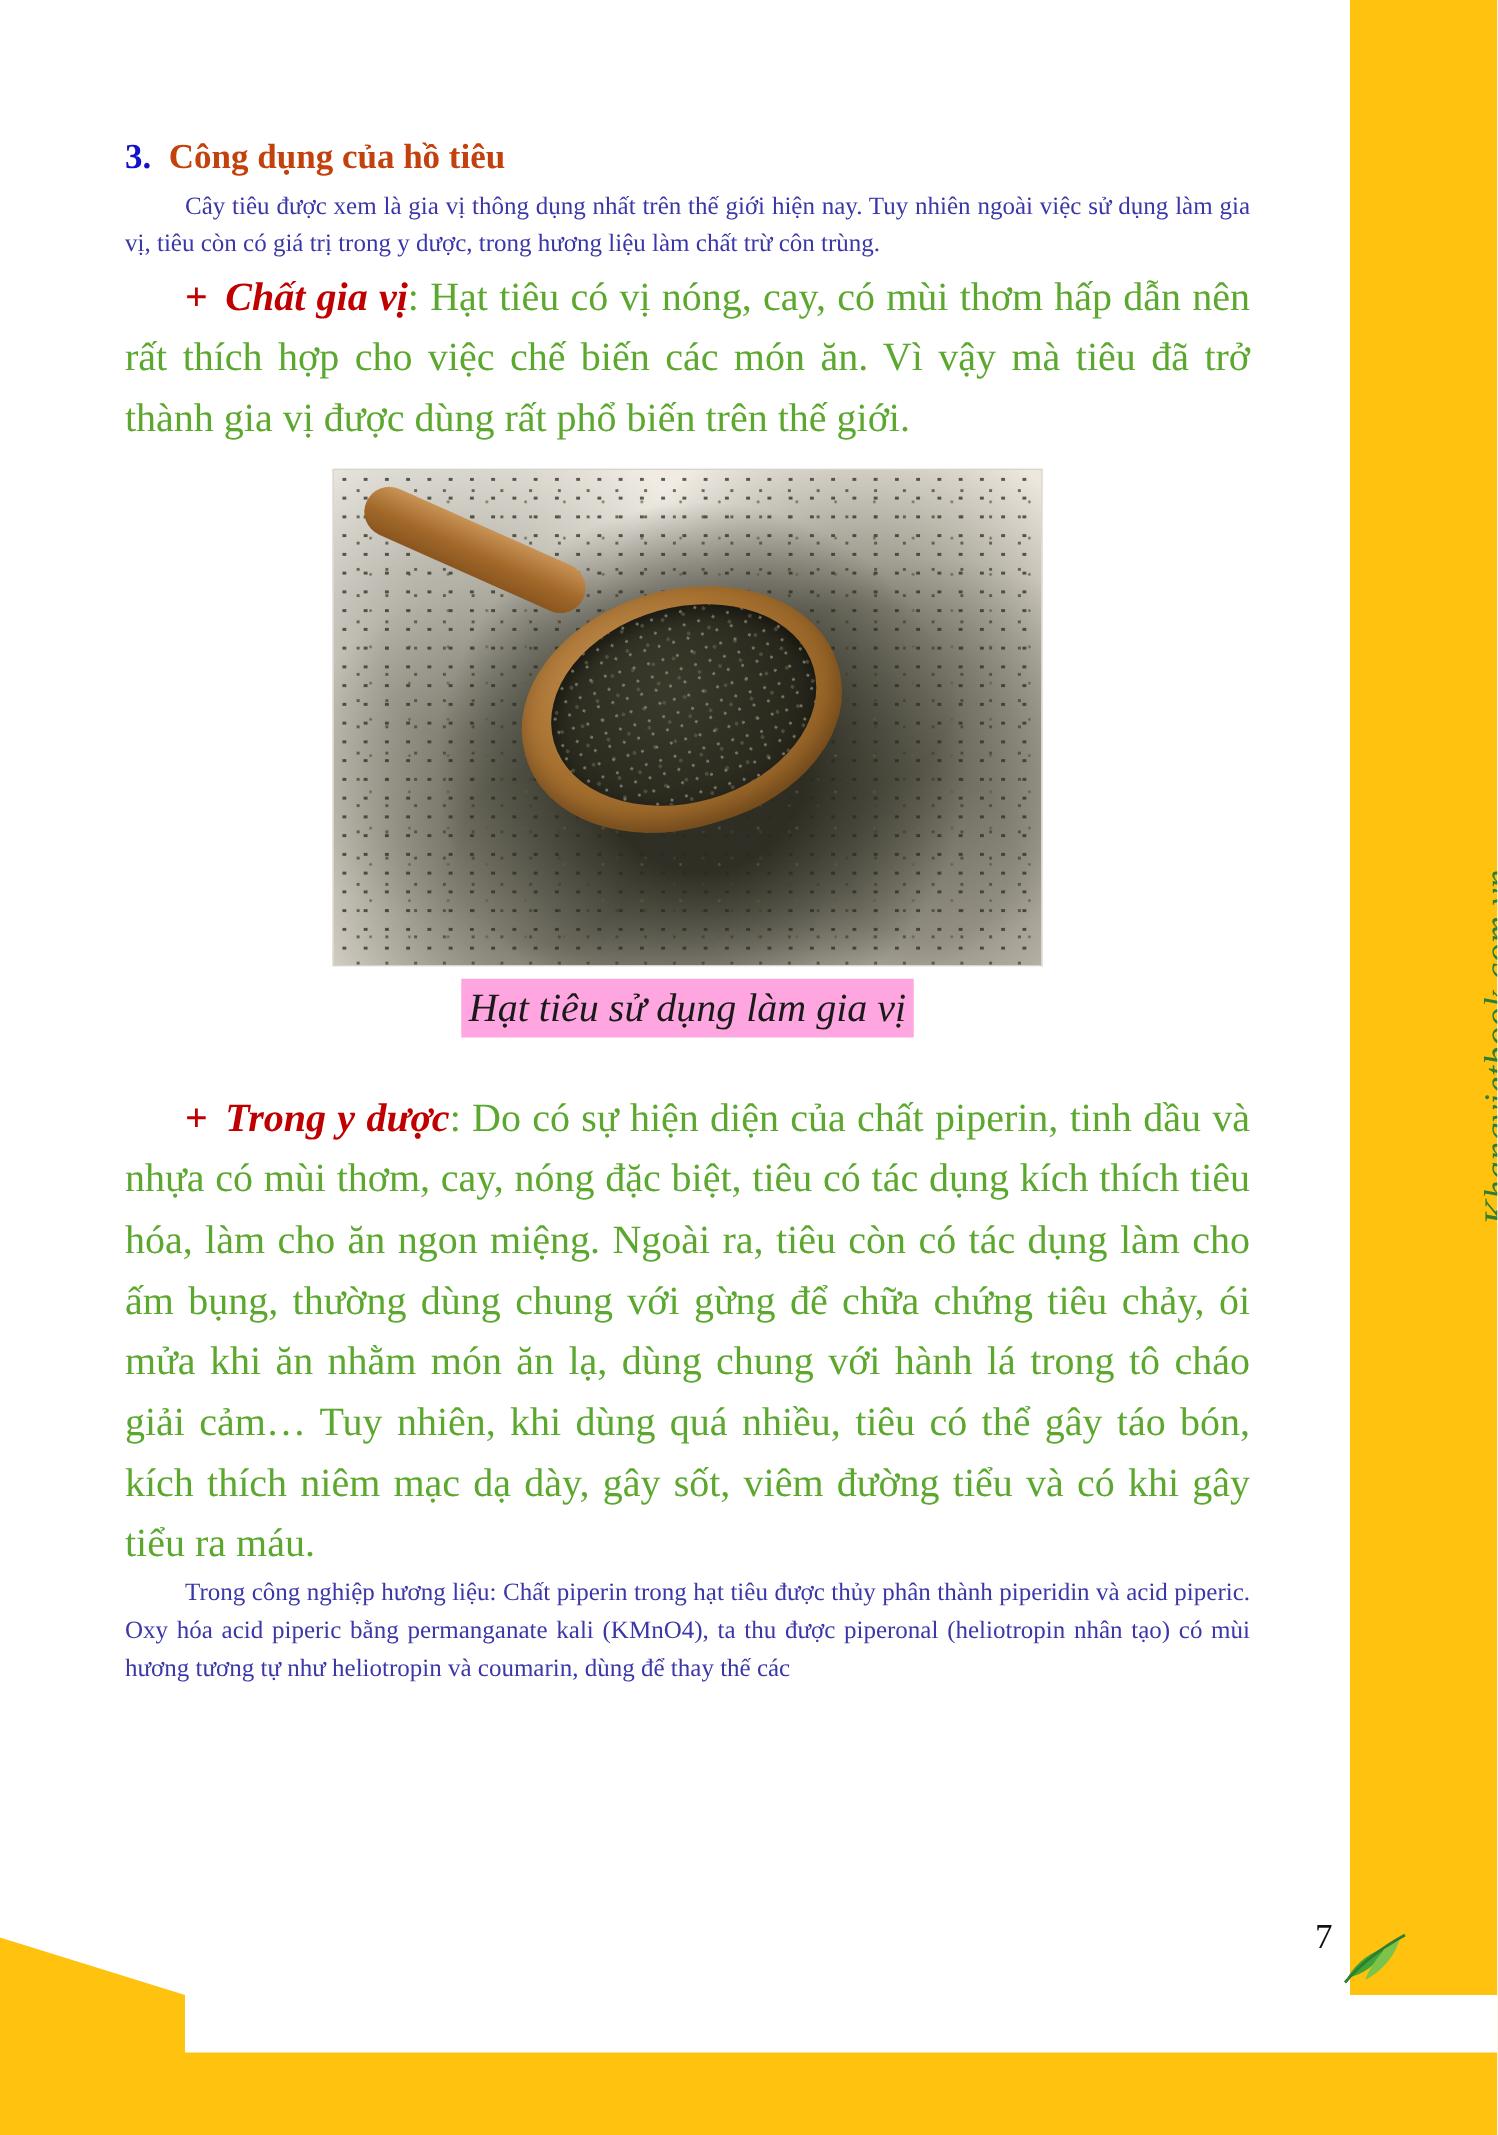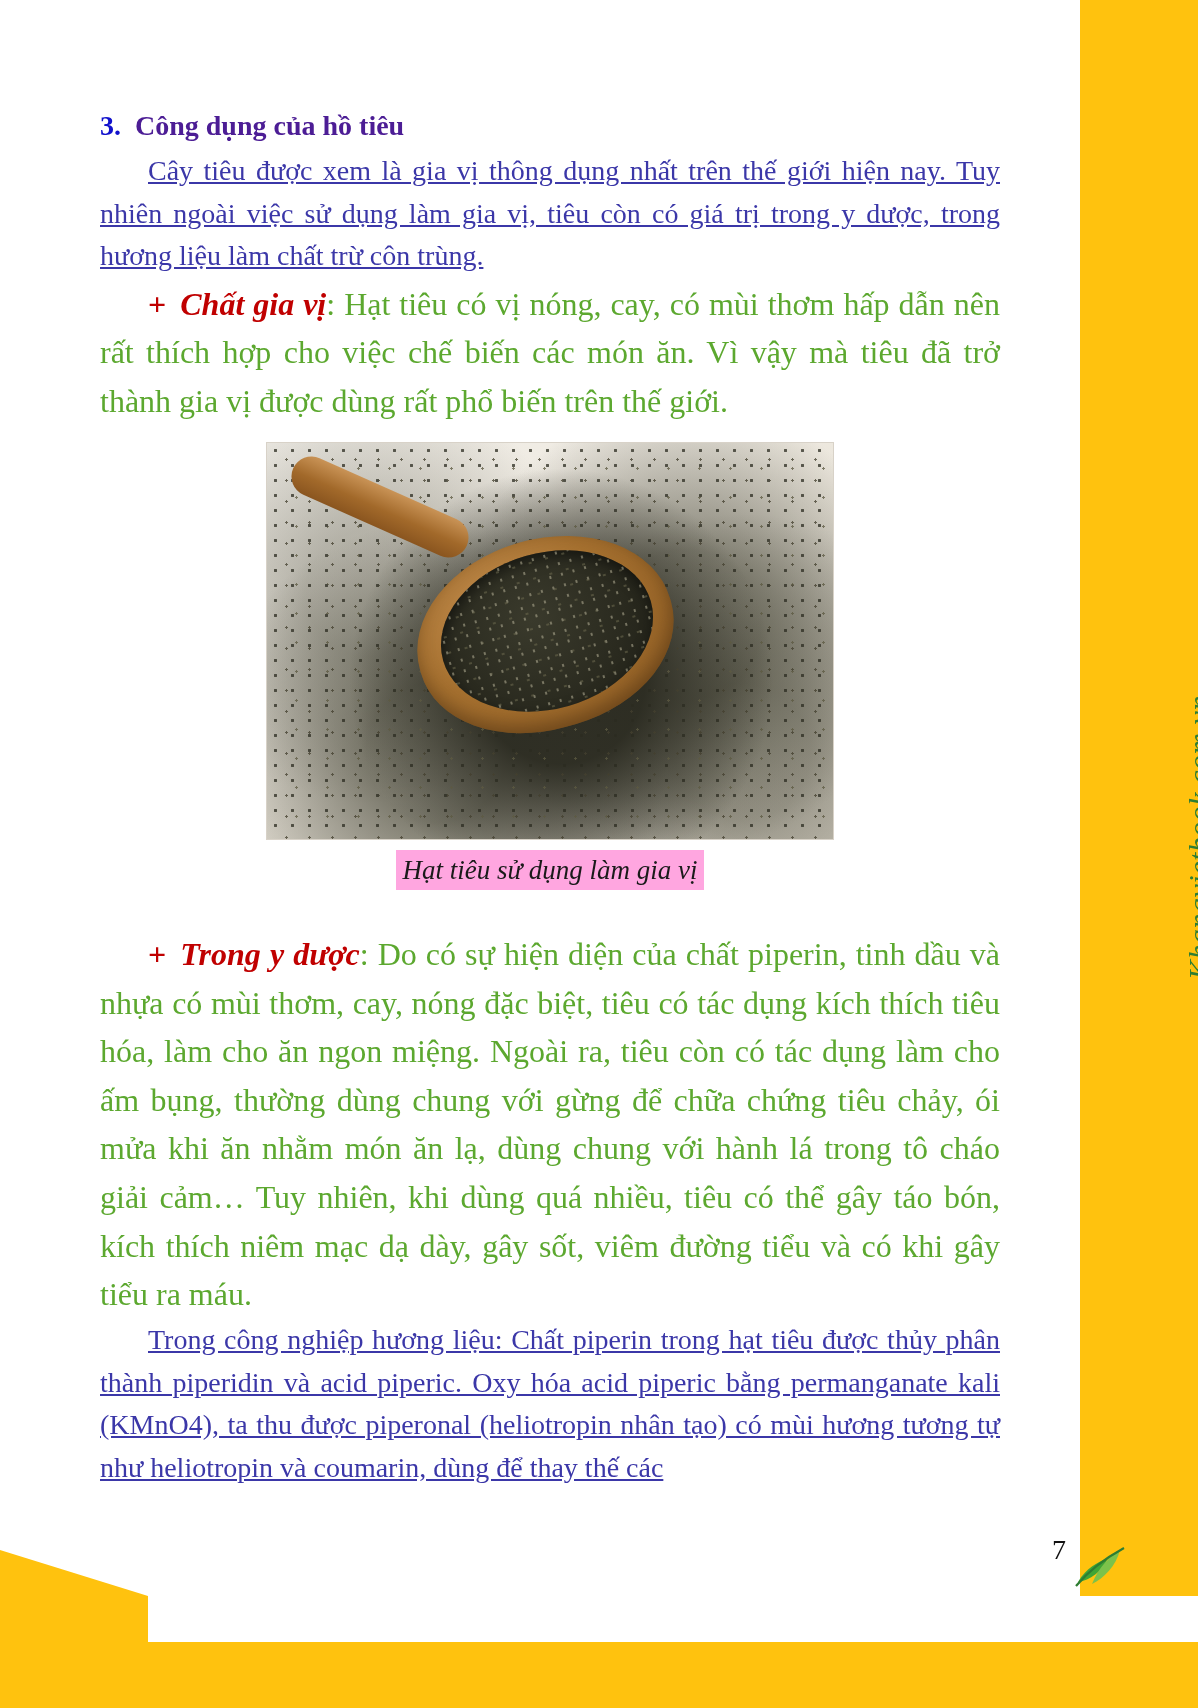--- a/index.html
+++ b/index.html
@@ -87,30 +87,29 @@
   .heading-row {
     display: flex;
     align-items: baseline;
     gap: 14px;
     color: #1111CC;
     font-weight: bold;
     font-size: 28px;
     margin-bottom: 8px;
   }
   .heading-num { color: #1111CC; }
-  .heading-text { color: #4c1d95; }
+  .heading-text { color: #c2410c; }
 
   p.body {
     margin: 0 0 2px 0;
-    font-size: 28px;
+    font-size: 20px;
     line-height: 1.52;
     text-align: justify;
     color: #2b2b8f;
     text-indent: 48px;
-    text-decoration: underline;
   }
   p.blue {
     color: #3b37a8;
   }
 
   .bullet-line {
     font-size: 32px;
     line-height: 1.52;
     text-align: justify;
     margin: 0;
@@ -206,21 +205,21 @@
     border-radius: 20px;
     background: linear-gradient(180deg, #c99356 0%, #a2692a 55%, #8a551f 100%);
     transform: rotate(24deg);
   }
   .caption {
     display: inline-block;
     margin-top: 10px;
     background: #FFA6E0;
     color: #1a1a1a;
     font-style: italic;
-    font-size: 27px;
+    font-size: 32px;
     padding: 2px 6px;
     line-height: 1.35;
   }
 
   .gap { height: 40px; }
 
   
   .page-number {
     position: absolute;
     right: 132px;

